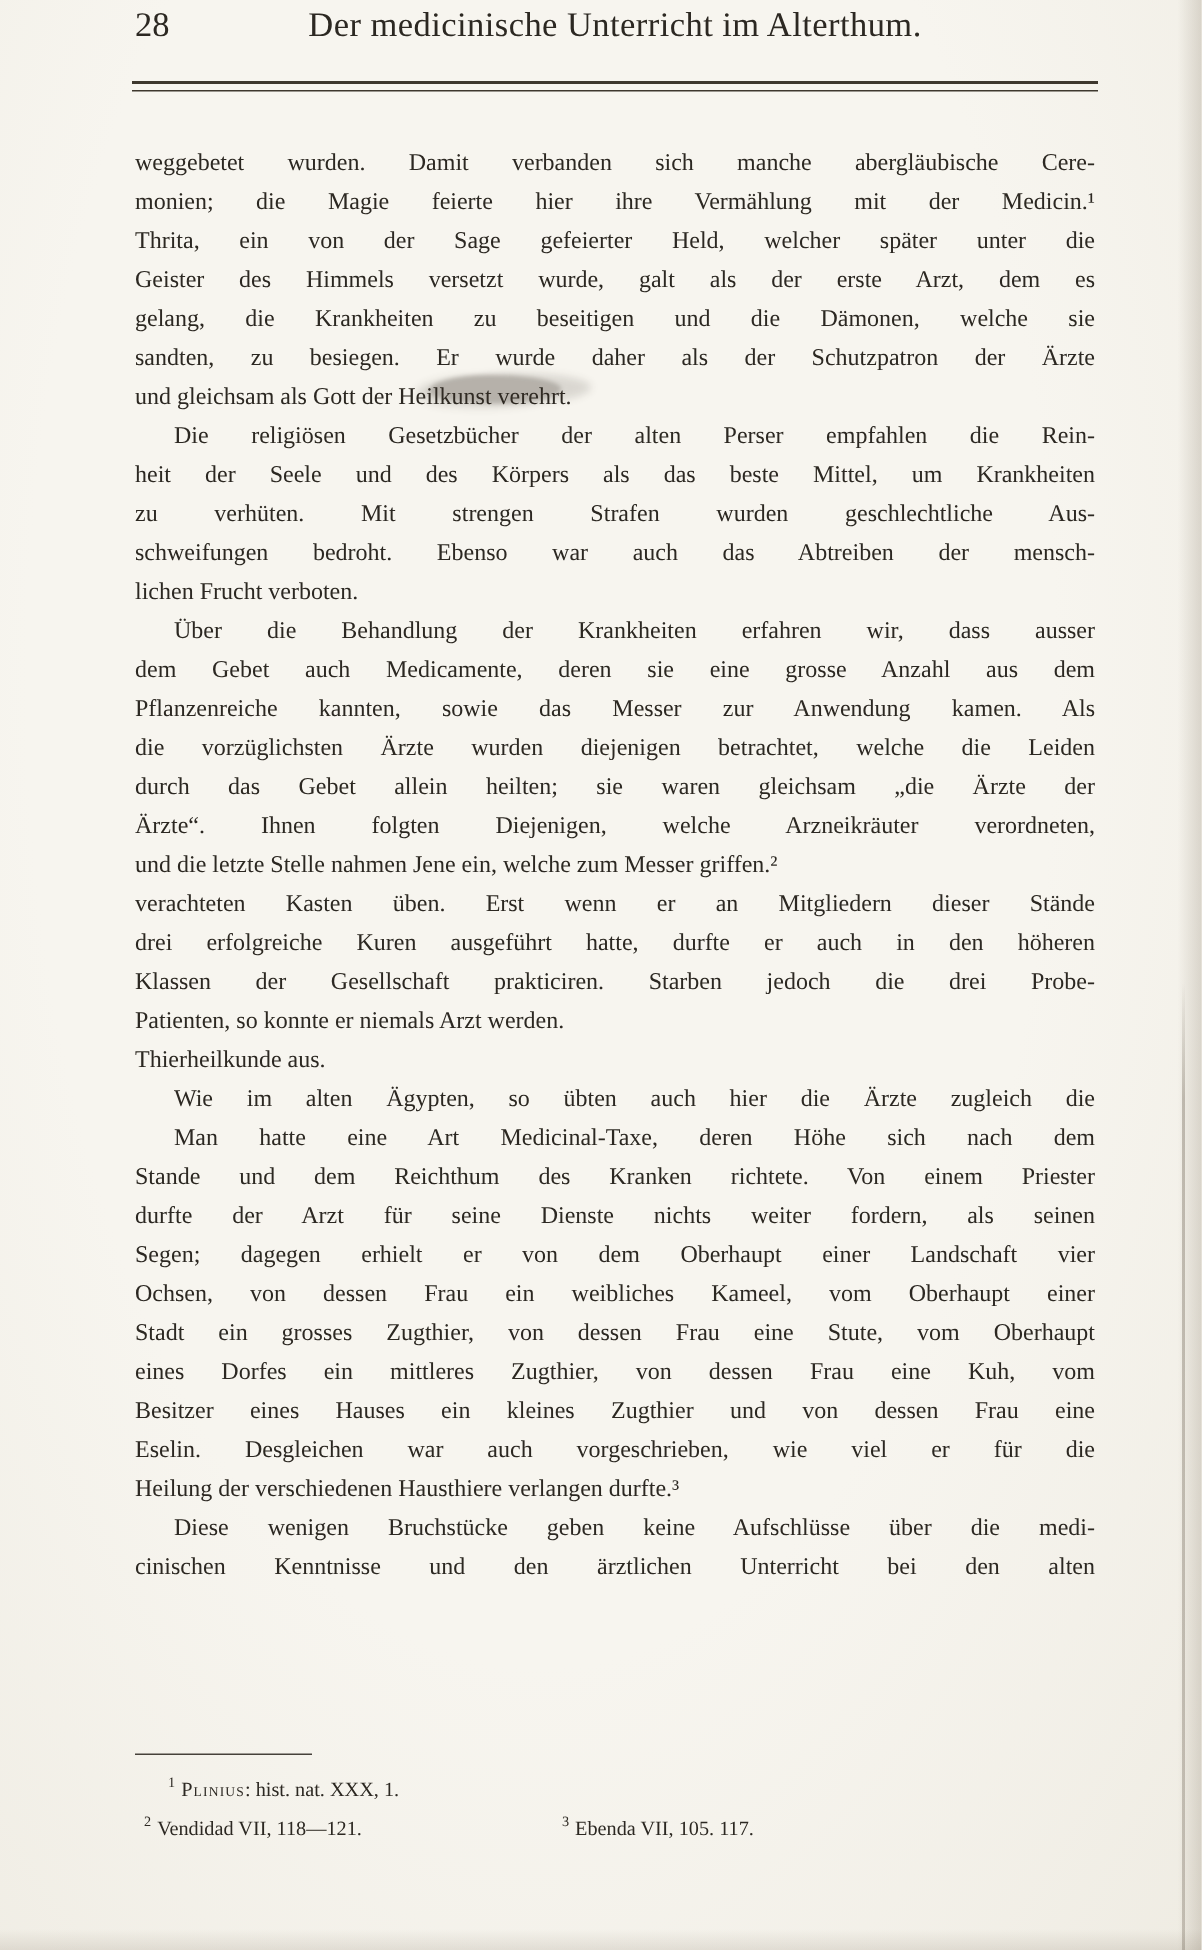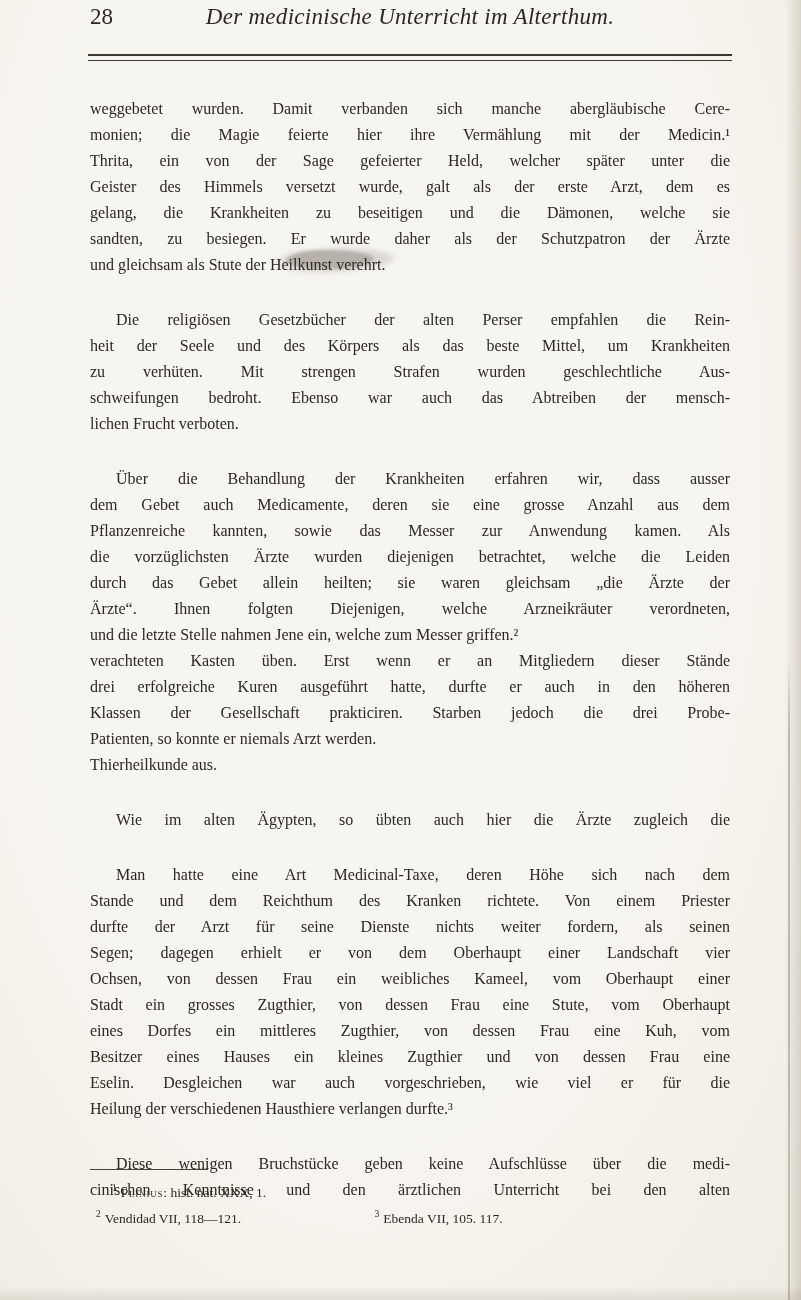--- a/index.html
+++ b/index.html
@@ -20,39 +20,39 @@
   }
 
   
   .header {
     position: absolute; left: 90px; top: 4px; width: 640px; height: 24px;
     font-size: 23px;
   }
   .page-num { position: absolute; left: 0; top: 0; }
   .running-head {
     position: absolute; left: 0; right: 0; top: 0;
-    text-align: center; font-style: italic; letter-spacing: 0.3px;
+    text-align: center; letter-spacing: 0.3px;
   }
   .double-rule {
     position: absolute; left: 88px; top: 54px; width: 644px; height: 4px;
     border-top: 2px solid #3e382e;
     border-bottom: 1px solid #3e382e;
   }
 
   
   .body-text {
     position: absolute; left: 90px; top: 96px; width: 640px;
     font-size: 16px; line-height: 26px;
   }
   .line {
     height: 26px;
     text-align: justify;
     text-align-last: justify;
   }
-  .line.first { text-indent: 26px; margin-top: 29px; }
+  .line.first { text-indent: 26px; }
   .line.last  { text-align-last: left; }
 
   
   .smudge {
     position: absolute; left: 286px; top: 250px; width: 88px; height: 19px;
     background: rgba(55,48,38,0.34);
     border-radius: 45% 55% 50% 50% / 60% 50% 55% 45%;
     filter: blur(1.5px);
     box-shadow: -8px 2px 6px rgba(55,48,38,0.18), 20px -1px 5px rgba(55,48,38,0.15);
     pointer-events: none;
@@ -97,21 +97,21 @@
   <div class="double-rule"></div>
 
   <div class="body-text">
       <div class="paragraph">
         <div class="line">weggebetet wurden. Damit verbanden sich manche abergläubische Cere-</div>
         <div class="line">monien; die Magie feierte hier ihre Vermählung mit der Medicin.¹</div>
         <div class="line">Thrita, ein von der Sage gefeierter Held, welcher später unter die</div>
         <div class="line">Geister des Himmels versetzt wurde, galt als der erste Arzt, dem es</div>
         <div class="line">gelang, die Krankheiten zu beseitigen und die Dämonen, welche sie</div>
         <div class="line">sandten, zu besiegen. Er wurde daher als der Schutzpatron der Ärzte</div>
-        <div class="line last">und gleichsam als Stute der Heilkunst verehrt.</div>
+        <div class="line last">und gleichsam als Gott der Heilkunst verehrt.</div>
       </div>
       <div class="paragraph">
         <div class="line first">Die religiösen Gesetzbücher der alten Perser empfahlen die Rein-</div>
         <div class="line">heit der Seele und des Körpers als das beste Mittel, um Krankheiten</div>
         <div class="line">zu verhüten. Mit strengen Strafen wurden geschlechtliche Aus-</div>
         <div class="line">schweifungen bedroht. Ebenso war auch das Abtreiben der mensch-</div>
         <div class="line last">lichen Frucht verboten.</div>
       </div>
       <div class="paragraph">
         <div class="line first">Über die Behandlung der Krankheiten erfahren wir, dass ausser</div>

